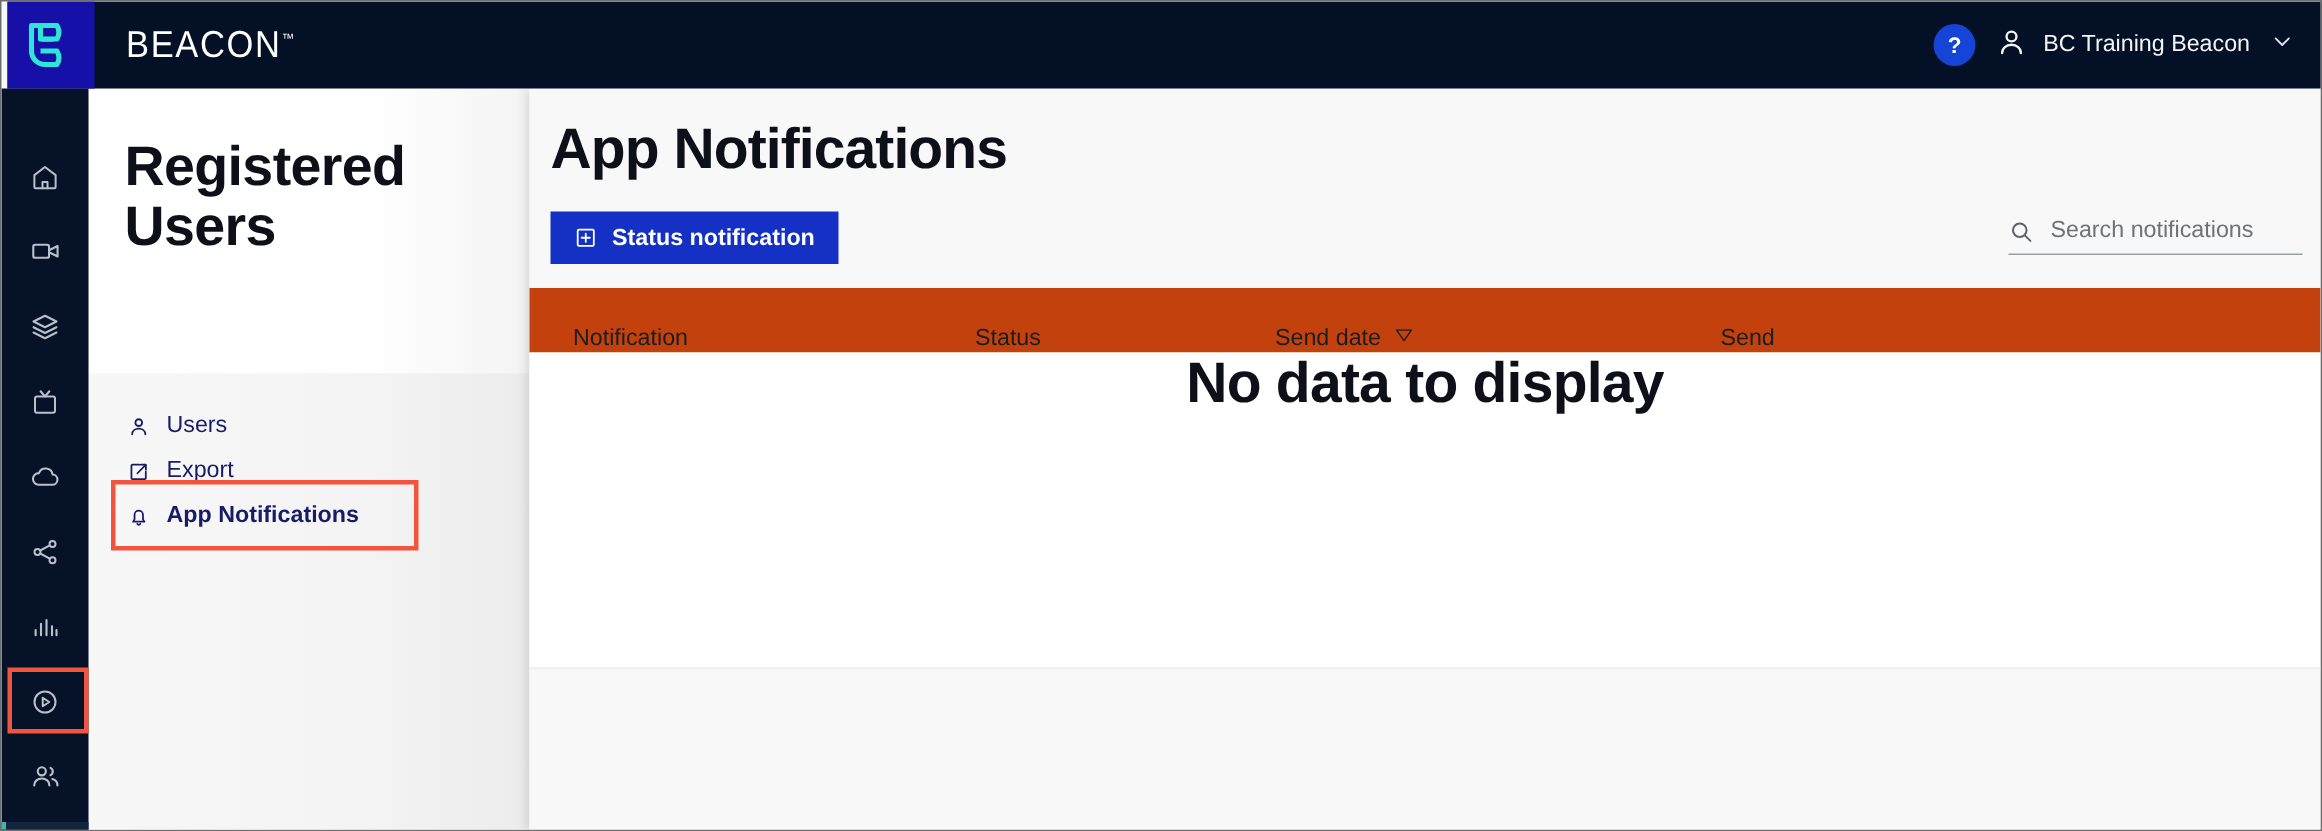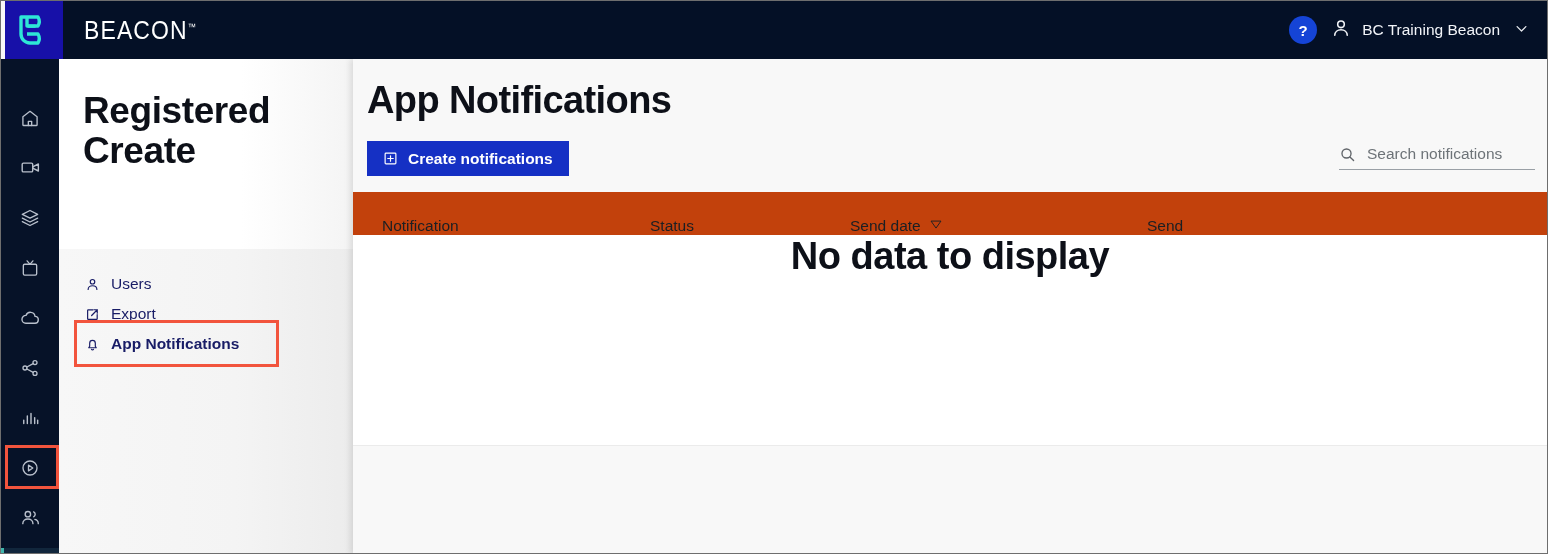--- a/index.html
+++ b/index.html
@@ -337,21 +337,21 @@
       </span>
     </div>
 
     <div class="rail-item active" style="margin-top:11px">
       
     </div>
   </div>
 
   <div class="side2">
     <div class="side2-head">
-      <div class="side2-title">Registered Create</div>
+      <div class="side2-title">Registered Users</div>
     </div>
     <div class="side2-nav">
 
       <div class="nav-item">
         <span>
           <svg width="15" height="15" viewBox="0 0 24 24" fill="none" stroke="#181c66" stroke-width="1.9" stroke-linecap="round">
             <circle cx="12" cy="7.6" r="3.6"></circle>
             <path d="M5 20c0-3.6 3.1-6 7-6s7 2.4 7 6"></path>
           </svg>
         </span>
@@ -385,21 +385,21 @@
     <div class="main-head">
       <div class="page-title">App Notifications</div>
 
       <button class="create-btn">
         <span>
           <svg width="15" height="15" viewBox="0 0 24 24" fill="none" stroke="#ffffff" stroke-width="1.9" stroke-linecap="round" stroke-linejoin="round">
             <rect x="3.4" y="3.4" width="17.2" height="17.2" rx="1.4"></rect>
             <path d="M12 7.6v8.8M7.6 12h8.8"></path>
           </svg>
         </span>
-        <span>Create notifications</span>
+        <span>Status notification</span>
       </button>
 
       <div class="search-wrap">
         <span>
           <svg width="17" height="17" viewBox="0 0 24 24" fill="none" stroke="#5f6368" stroke-width="1.9" stroke-linecap="round">
             <circle cx="10.6" cy="10.6" r="6.4"></circle>
             <path d="M15.4 15.4 20.6 20.6"></path>
           </svg>
         </span>
         <input class="search-input" type="text" placeholder="Search notifications" style="">

